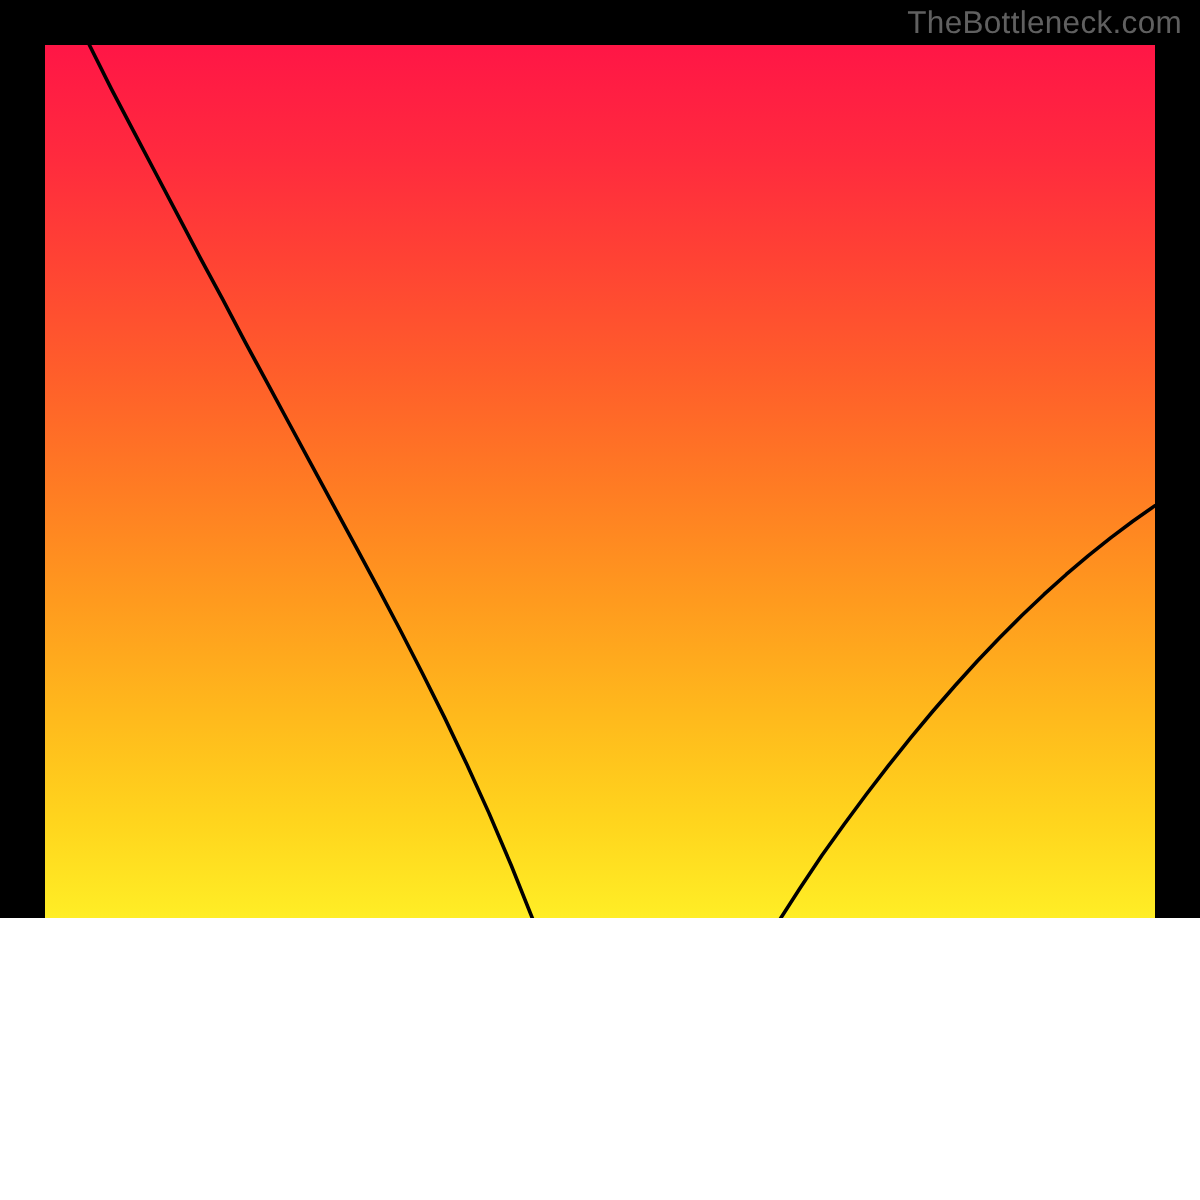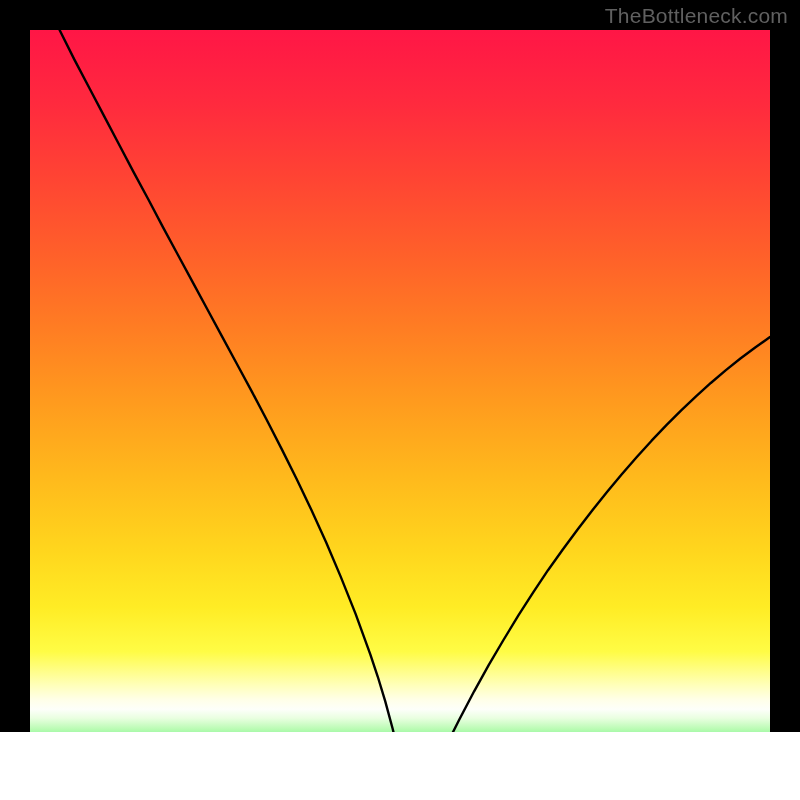--- a/index.html
+++ b/index.html
@@ -3,21 +3,21 @@
 <meta charset="utf-8">
 <style>
   body {
     margin: 0;
     padding: 0;
     background: #fff;
     font-family: Arial, Helvetica, sans-serif;
   }
   .wrap {
     width: 800px;
-    height: 732px;
+    height: 612px;
     position: relative;
     background: #000;
   }
   .watermark {
     position: absolute;
     top: 4px;
     right: 12px;
     font-size: 21px;
     color: #606060;
     letter-spacing: 0.2px;

